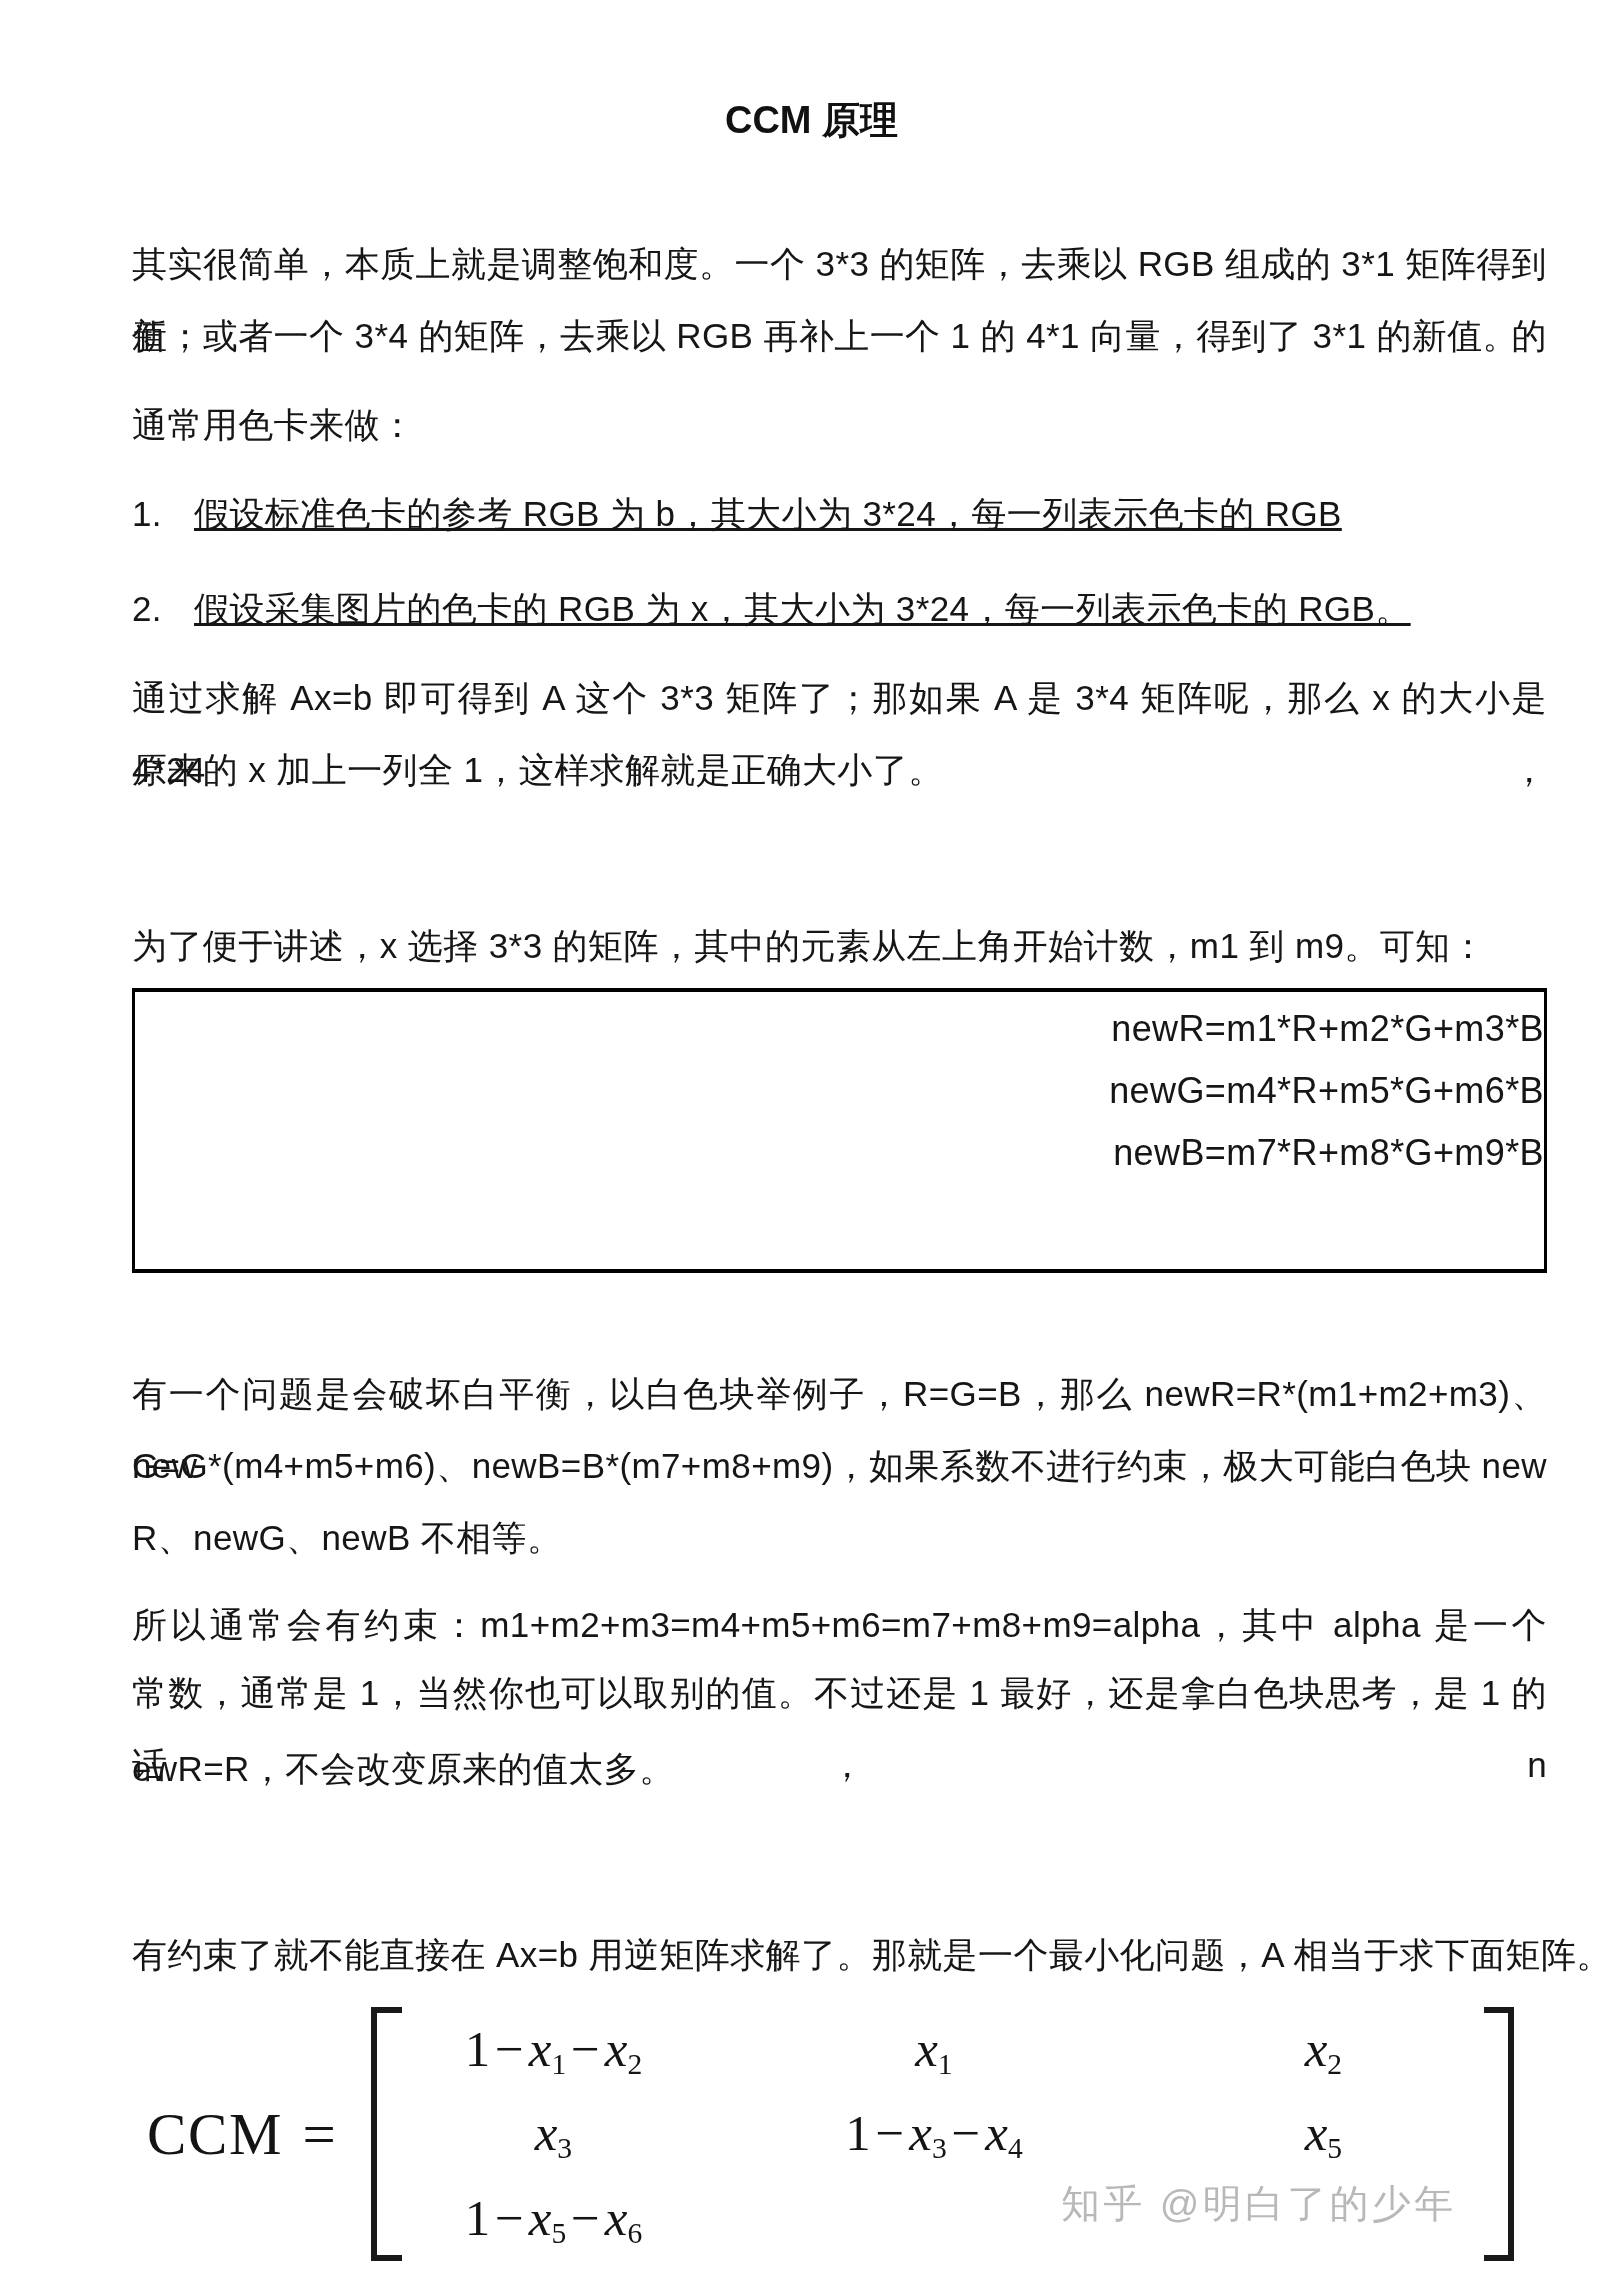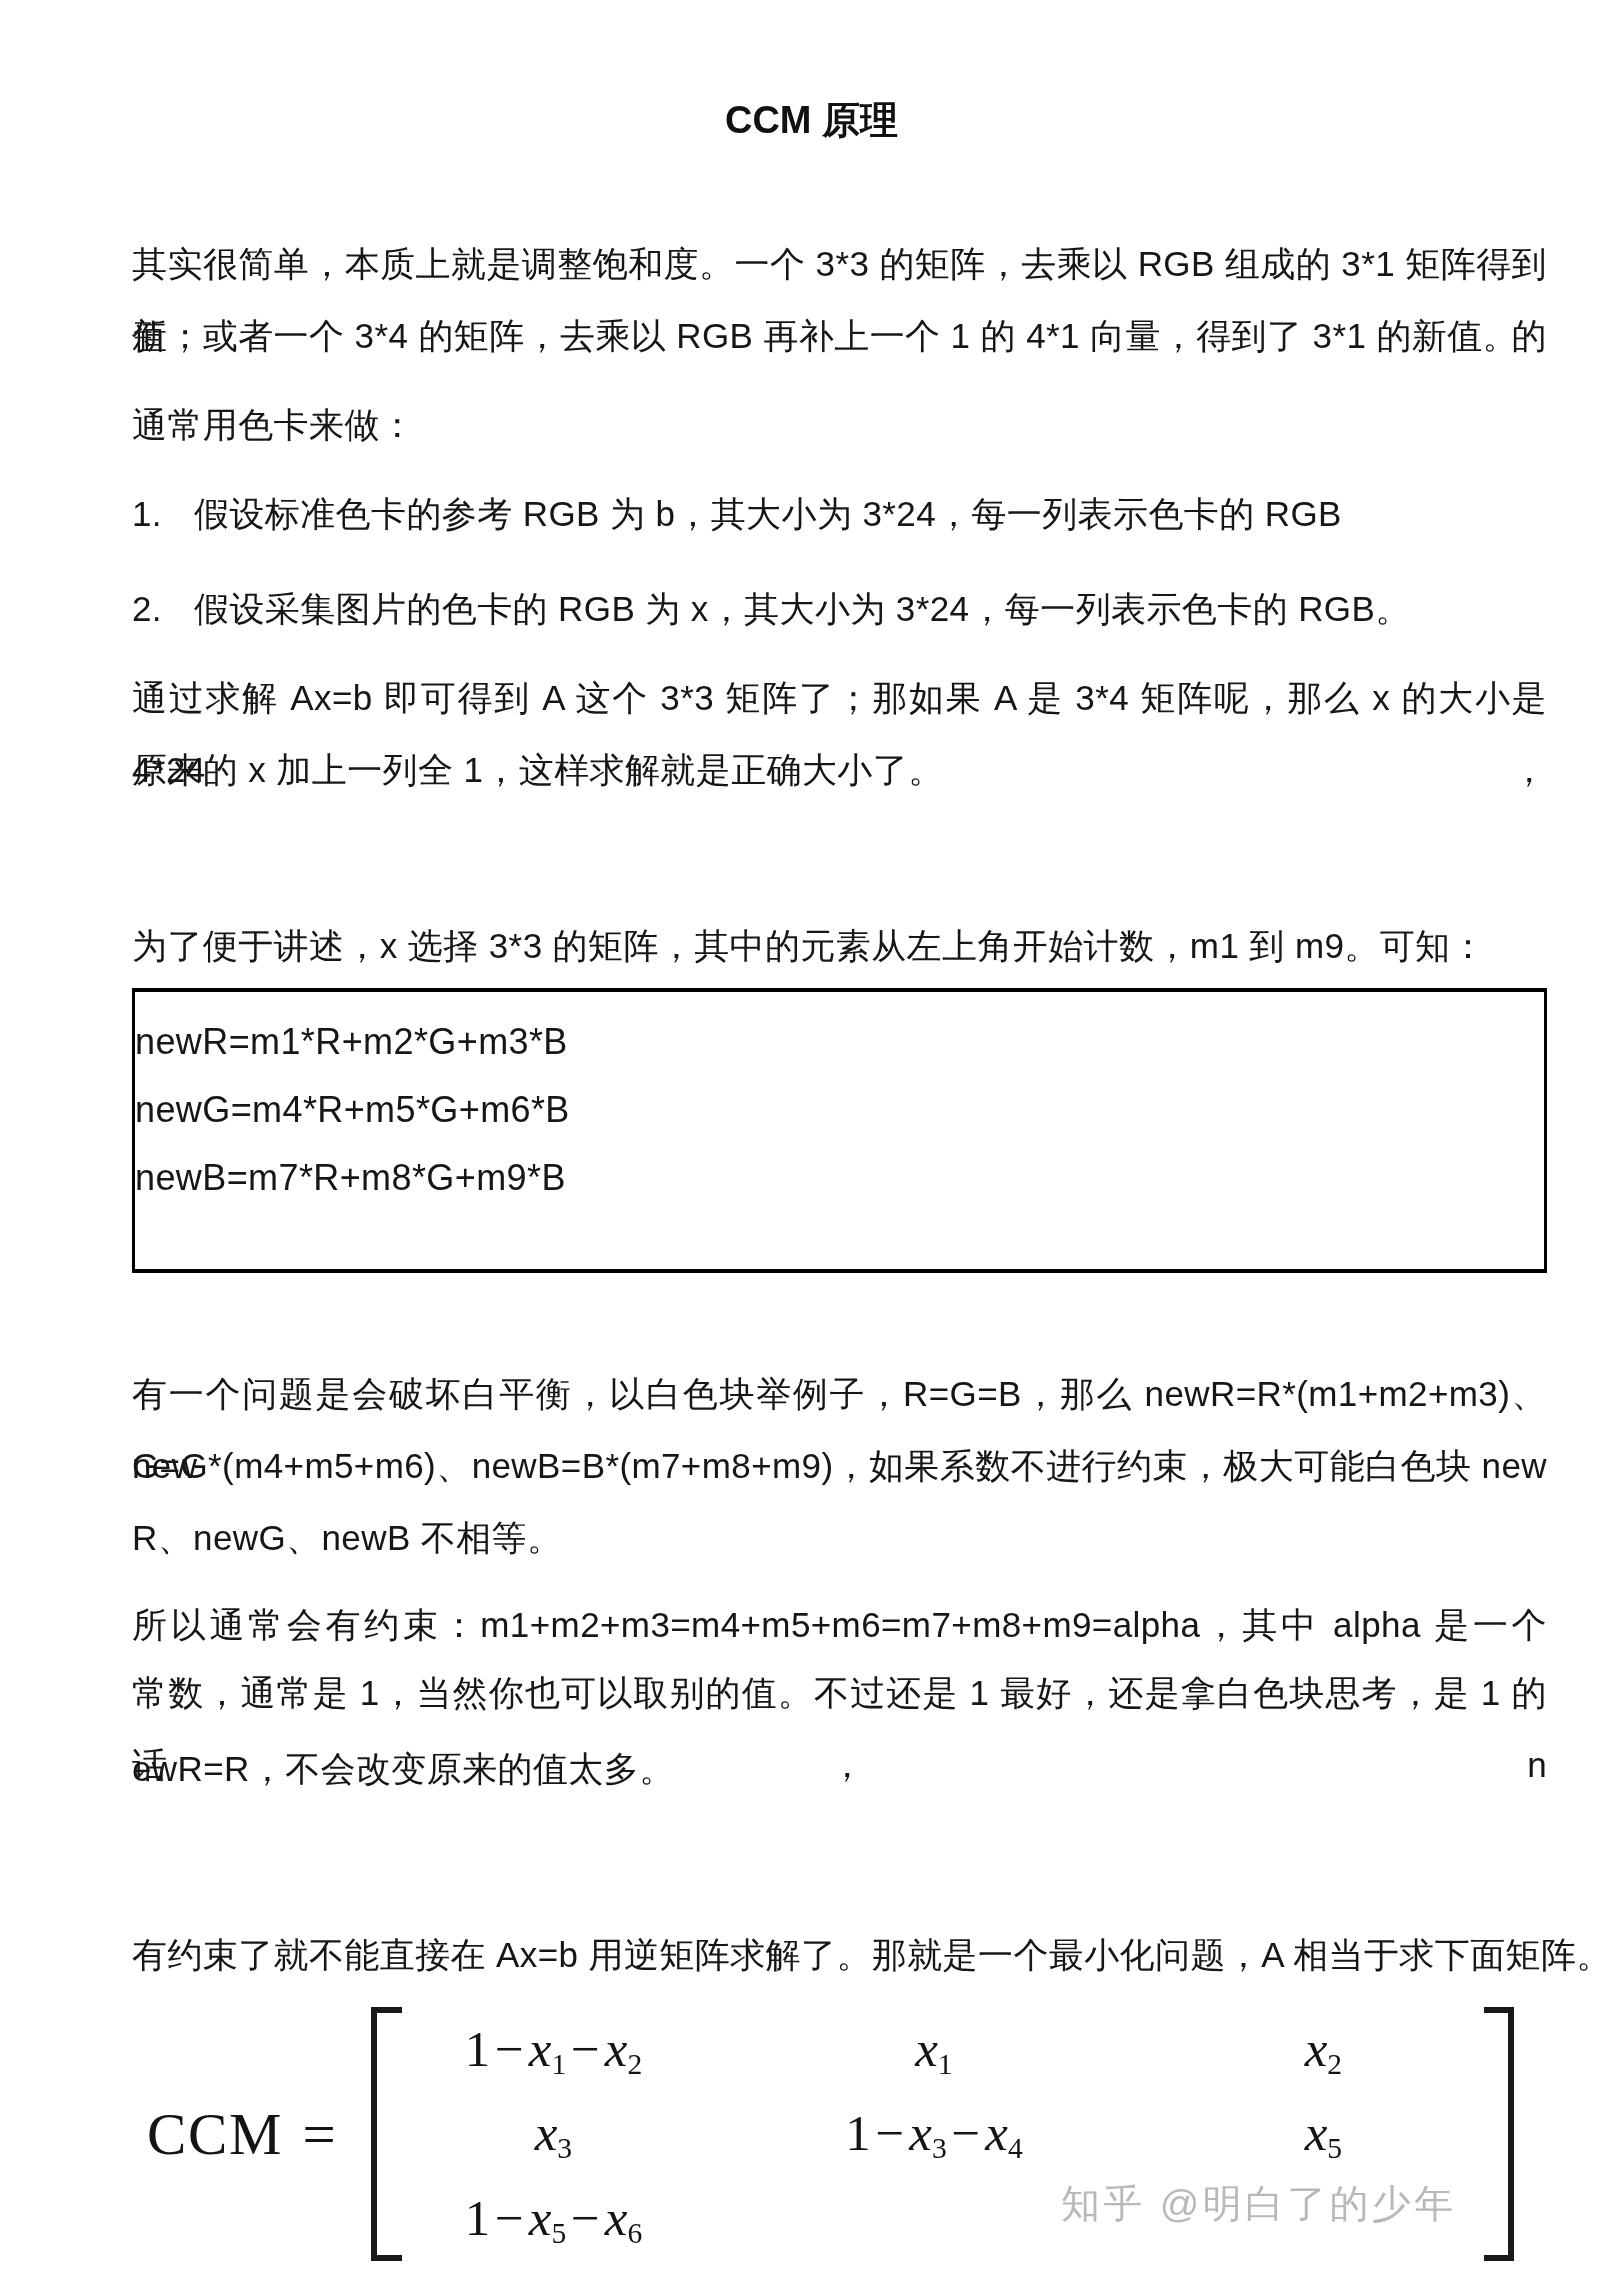--- a/index.html
+++ b/index.html
@@ -46,36 +46,37 @@
   }
   .item {
     display: flex;
   }
   .inum {
     flex: none;
     width: 62px;
   }
   .itxt {
     flex: none;
+    text-decoration: underline;
   }
   .fbox {
     position: absolute;
     left: 132px;
     top: 974px;
     width: 1415px;
     height: 285px;
     box-sizing: border-box;
     border: 3.3px solid #000000;
     border-top-width: 4.9px;
     border-bottom-width: 4.9px;
     display: flex;
     flex-direction: column;
-    align-items: flex-start;
-    padding-top: 29px;
-    gap: 27px;
+    align-items: flex-end;
+    padding-top: 16px;
+    gap: 21px;
   }
   .fline {
     font-size: 36px;
     line-height: 41px;
     color: #161616;
     letter-spacing: 0.4px;
   }
   .matrix {
     position: absolute;
     left: 147px;

